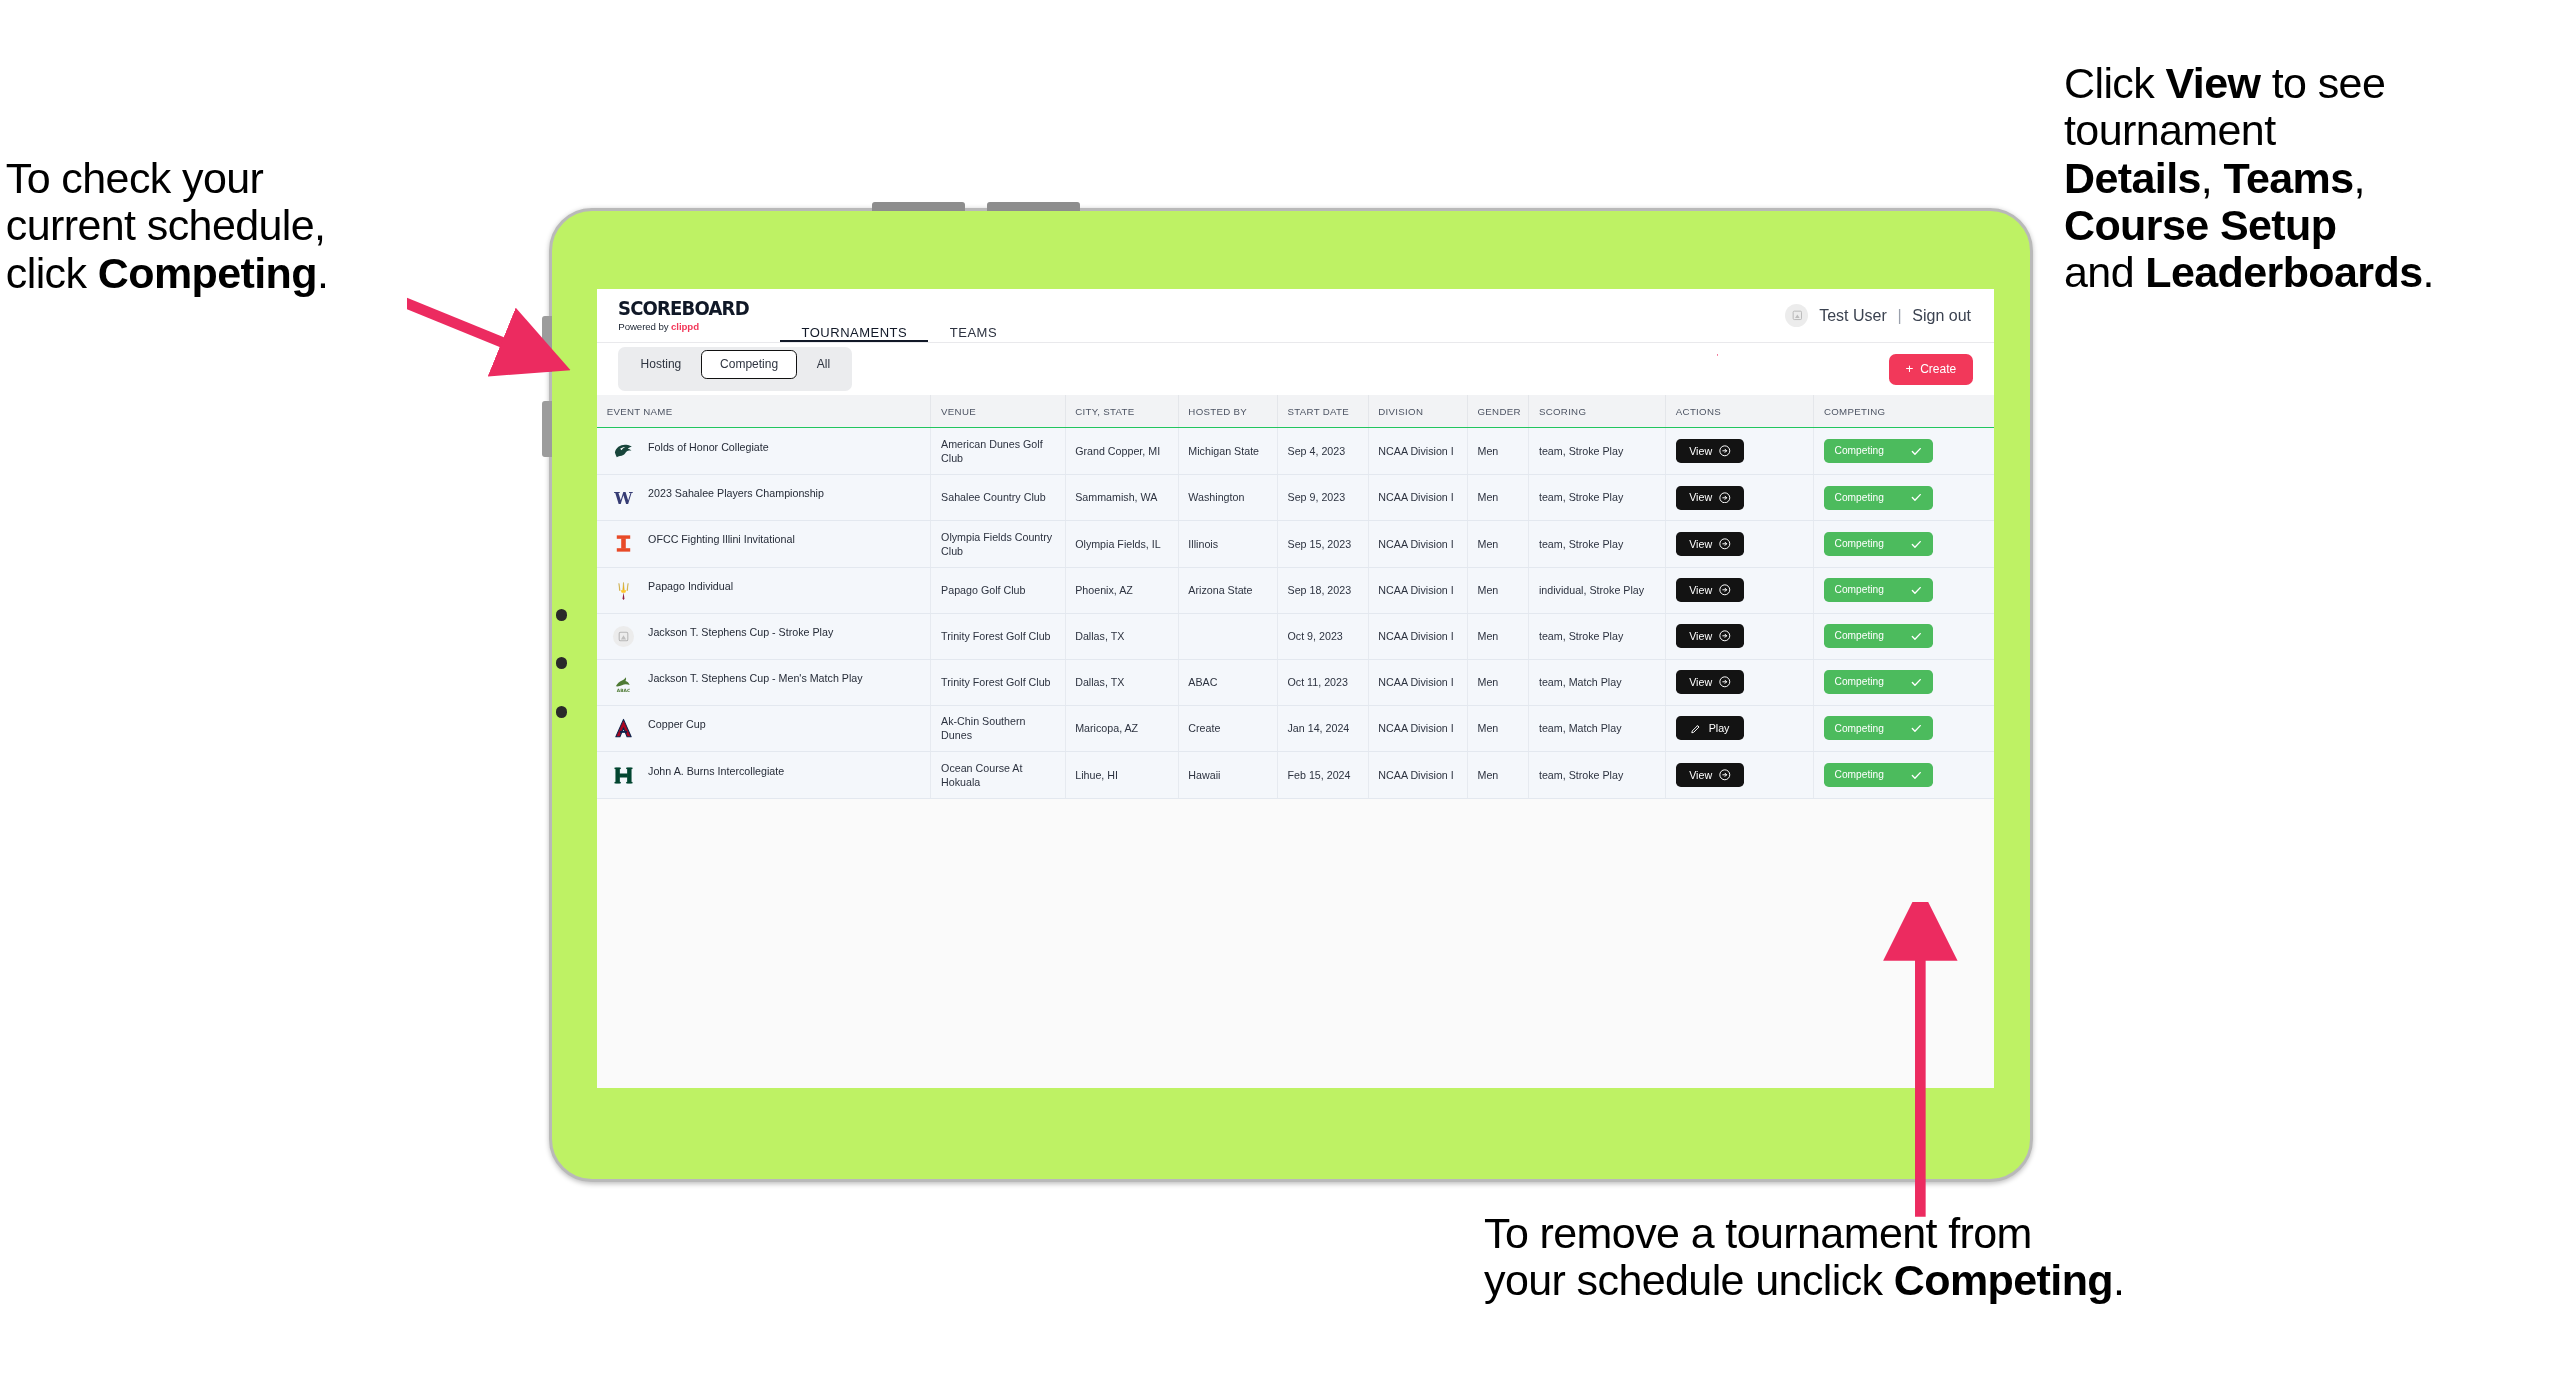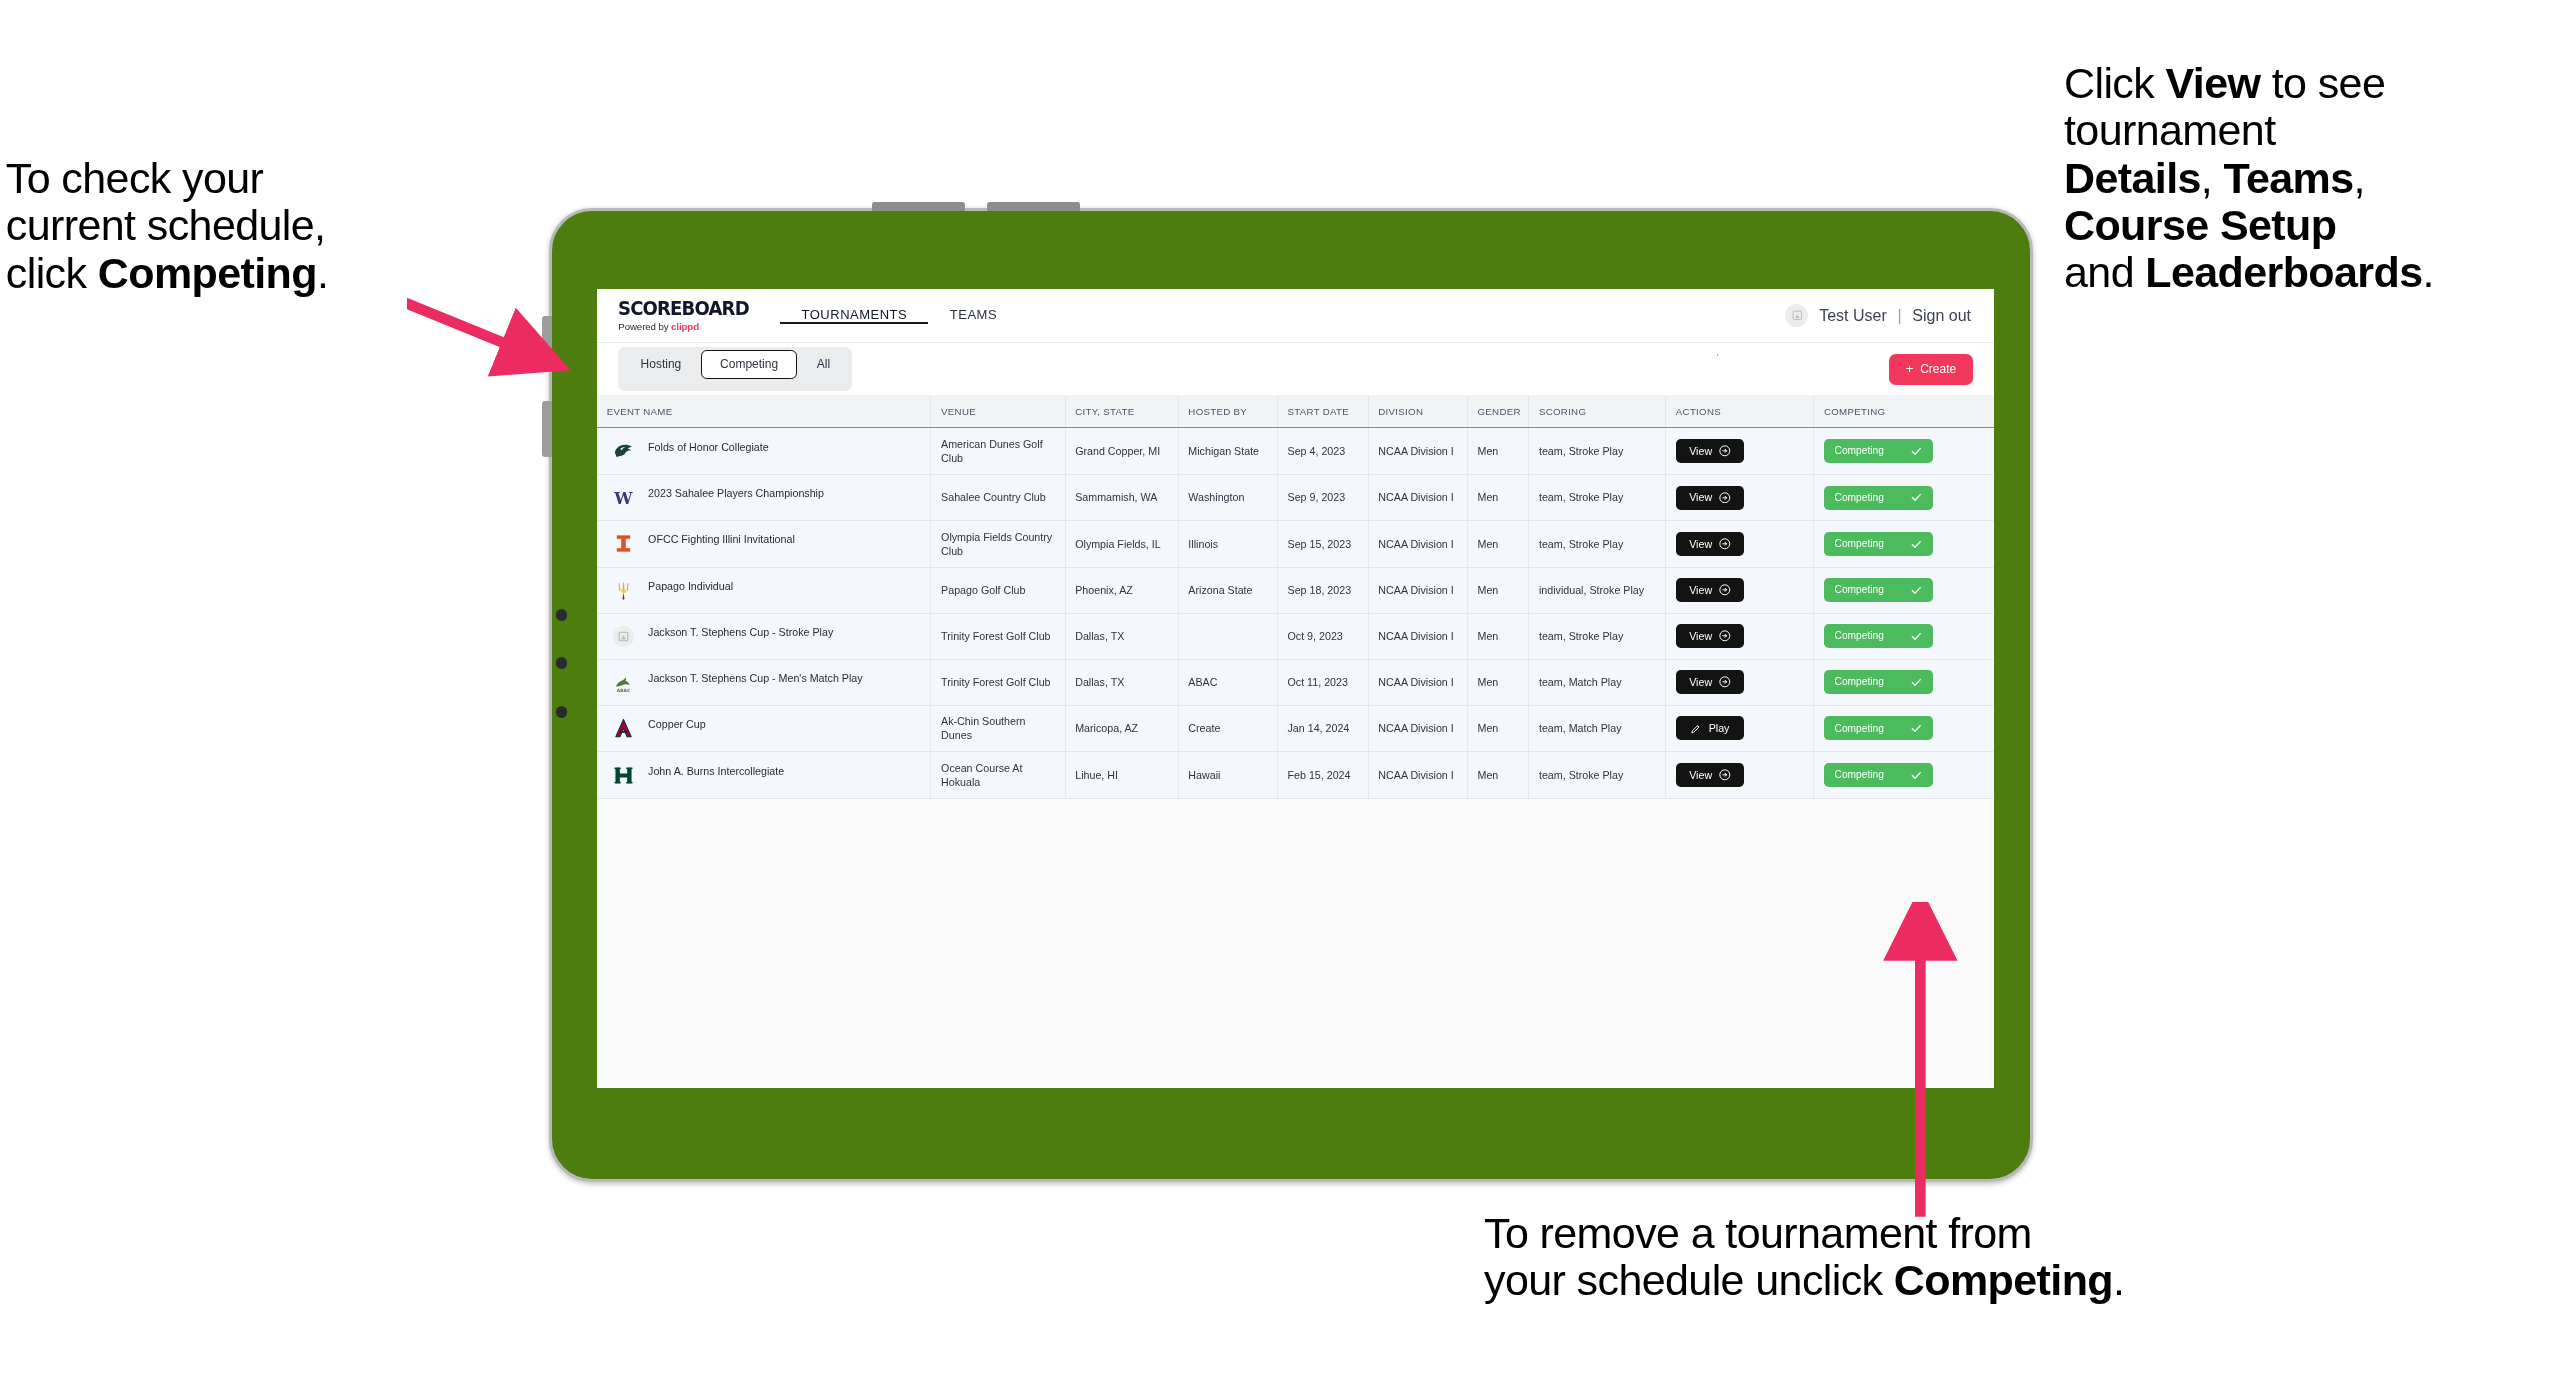--- a/index.html
+++ b/index.html
@@ -32,21 +32,21 @@
   #arrow-2 { left: 1717px; top: 339px; }
   #arrow-3 { left: 1872px; top: 902px; }
 
   
   #tablet {
     position: absolute;
     left: 549px;
     top: 208px;
     width: 1484px;
     height: 974px;
-    background: #4d7c0f;
+    background: #bef264;
     border-radius: 43px;
     border: 3.9px solid #b9b9b9;
     box-shadow: 0 1.9px 5.8px rgba(0,0,0,0.25);
   }
   
   .dev-btn { position: absolute; background: #9c9c9c; border-radius: 2.9px; }
   #btn-top-a { left: 320px; top: -8.7px; width: 93px; height: 8.7px; background:#8d8d8d; border-radius:2.9px 2.9px 0 0;}
   #btn-top-b { left: 435px; top: -8.7px; width: 93px; height: 8.7px; background:#8d8d8d; border-radius:2.9px 2.9px 0 0;}
   #btn-left-a { left: -9.7px; top: 105px; width: 9.7px; height: 56px; border-radius: 2.9px 0 0 2.9px; }
   #btn-left-b { left: -9.7px; top: 190px; width: 9.7px; height: 56px; border-radius: 2.9px 0 0 2.9px; }
@@ -76,21 +76,21 @@
     padding: 0 21.3px 0 21.3px; min-width: 132px;
   }
   #brand-title {
     font-family: "DejaVu Sans", sans-serif;
     font-weight: 700; font-size: 19.4px; letter-spacing: -0.9px;
     color: #101827; line-height: 1; transform: scaleX(0.93); transform-origin: left center;
   }
   #brand-sub { font-size: 9.7px; color: #1b2431; margin-top: 2.9px; letter-spacing: -0.1px;}
   #brand-sub .accent { color: #f2385a; font-weight: 700; }
 
-  .topnav { display: flex; align-items: center; }
+  .topnav { display: flex; align-items: flex-end; }
   .topnav-item {
     display: flex; align-items: center; padding: 0 21.3px;
     font-size: 13px; color: #2c3240; letter-spacing: 0.5px;
     border-bottom: 2.9px solid transparent; cursor: pointer;
   }
   .topnav-item.active { color: #111827; border-bottom-color: #111827; }
 
   #header-right {
     margin-left: auto; display: flex; align-items: center; gap: 10.7px; padding-right: 23px;
     font-size: 16px; color: #3b4250;

